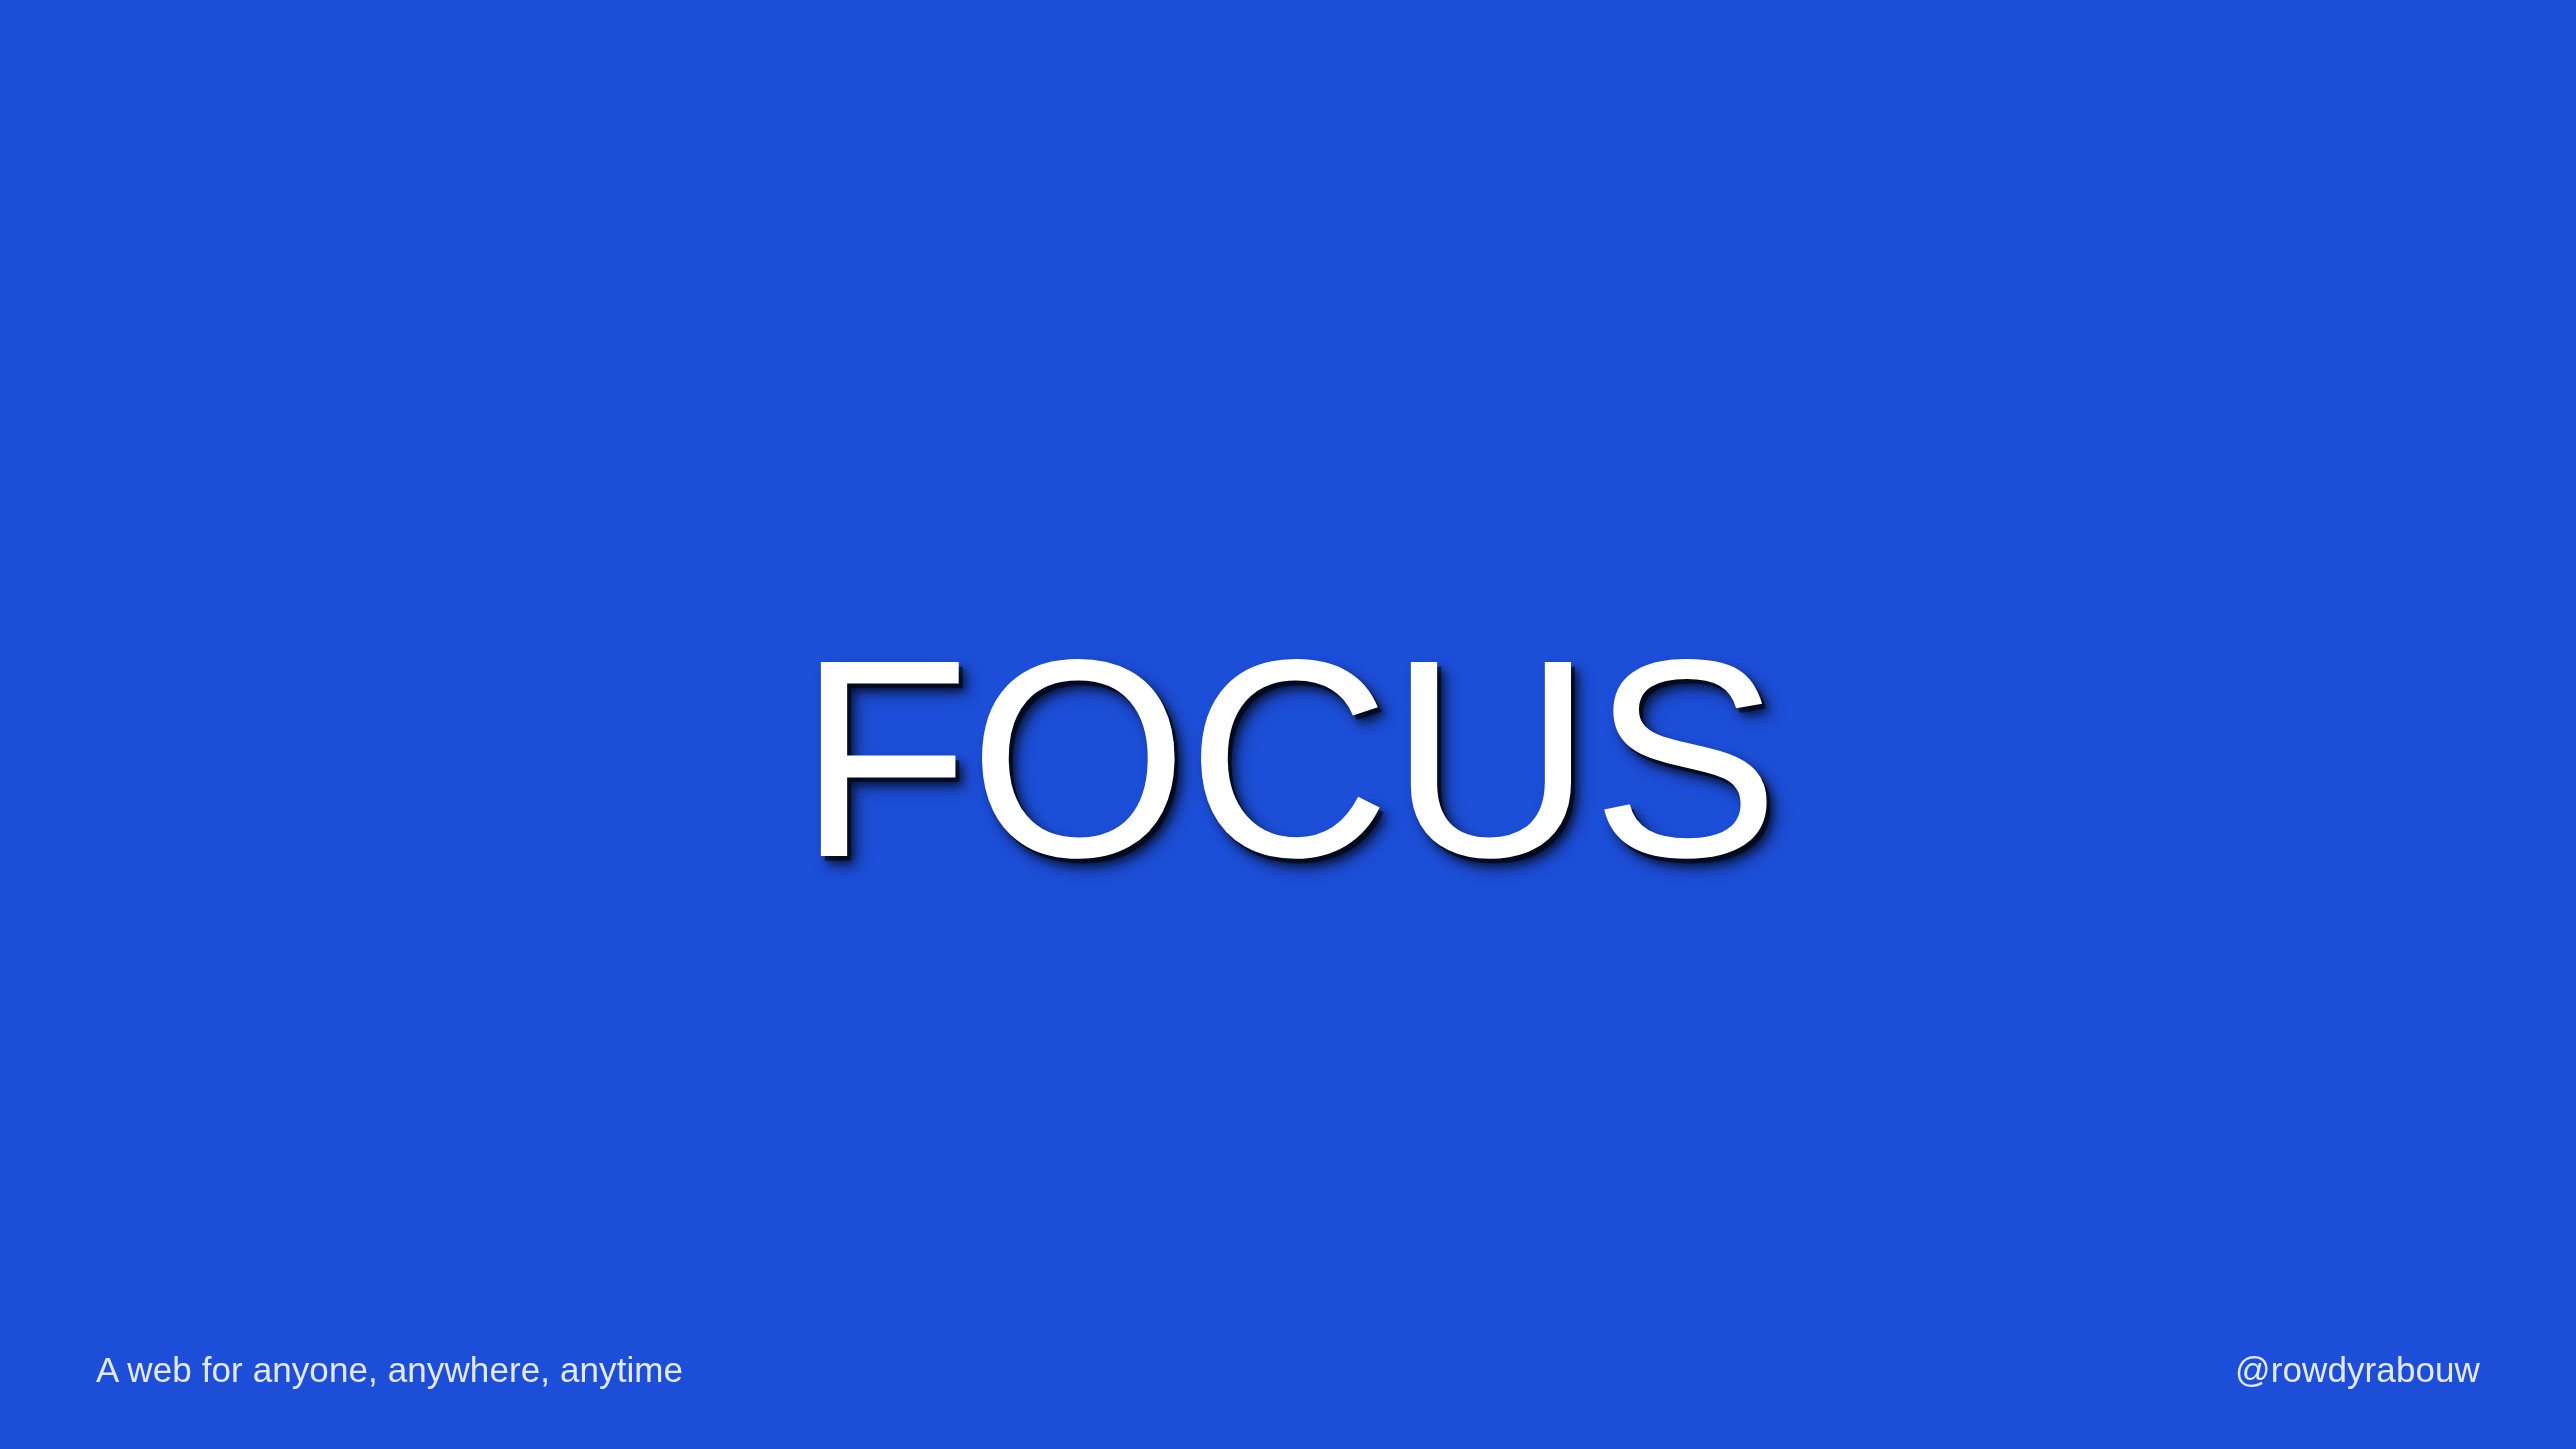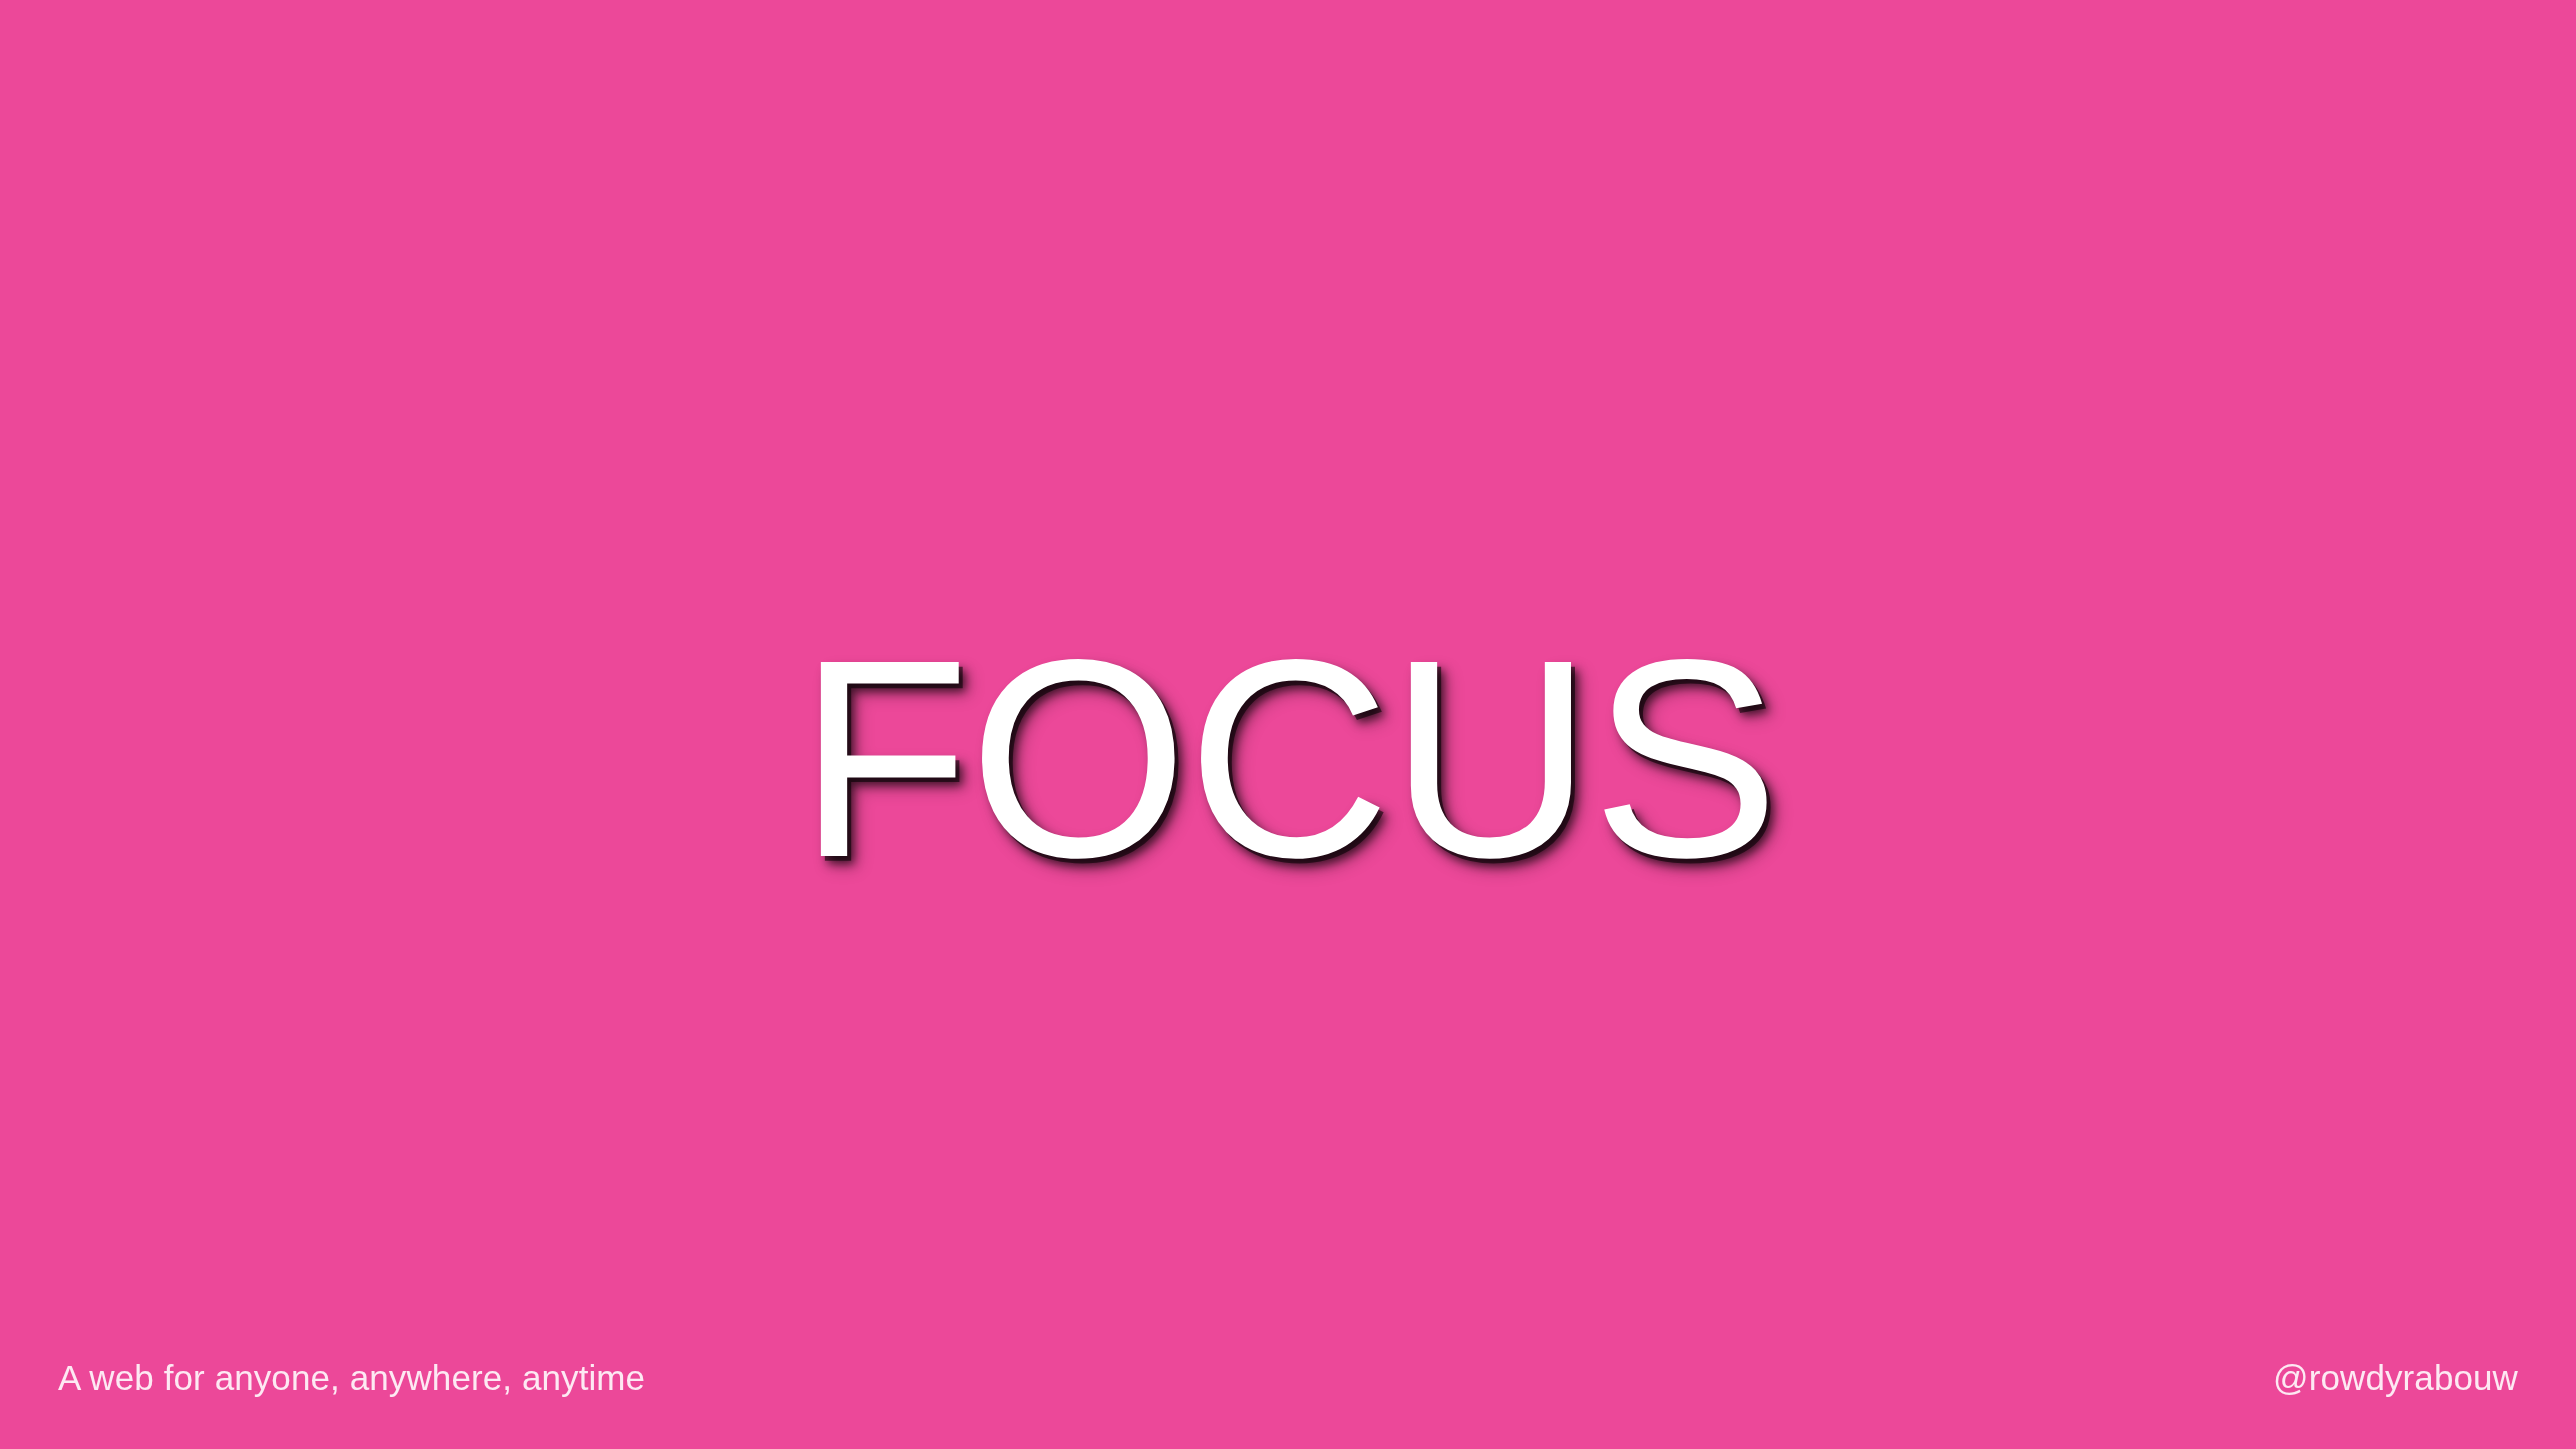--- a/index.html
+++ b/index.html
@@ -7,21 +7,21 @@
     margin: 0;
     padding: 0;
     background: #7e3bdd;
   }
 
   .slide {
     position: relative;
     width: 2576px;
     height: 1449px;
     overflow: hidden;
-    background-color: #ec4899;
+    background-color: #1d4ed8;
     font-family: "Liberation Sans", "DejaVu Sans", sans-serif;
     -webkit-font-smoothing: antialiased;
   }
 
   
   .stage {
     position: absolute;
     left: 0;
     top: 0;
     width: 2576px;
@@ -63,24 +63,24 @@
     font-weight: 700;
     letter-spacing: -0.3px;
     white-space: nowrap;
   }
 
   
   .footer {
     position: absolute;
     left: 0;
     right: 0;
-    bottom: 8px;
+    bottom: 16px;
     height: 127px;
     box-sizing: border-box;
-    padding: 0 58px;
+    padding: 0 96px;
     display: flex;
     align-items: center;
     justify-content: space-between;
   }
 
   .footer-text {
     color: rgba(255, 255, 255, 0.88);
     font-size: 35px;
     line-height: 40px;
     font-weight: 300;

